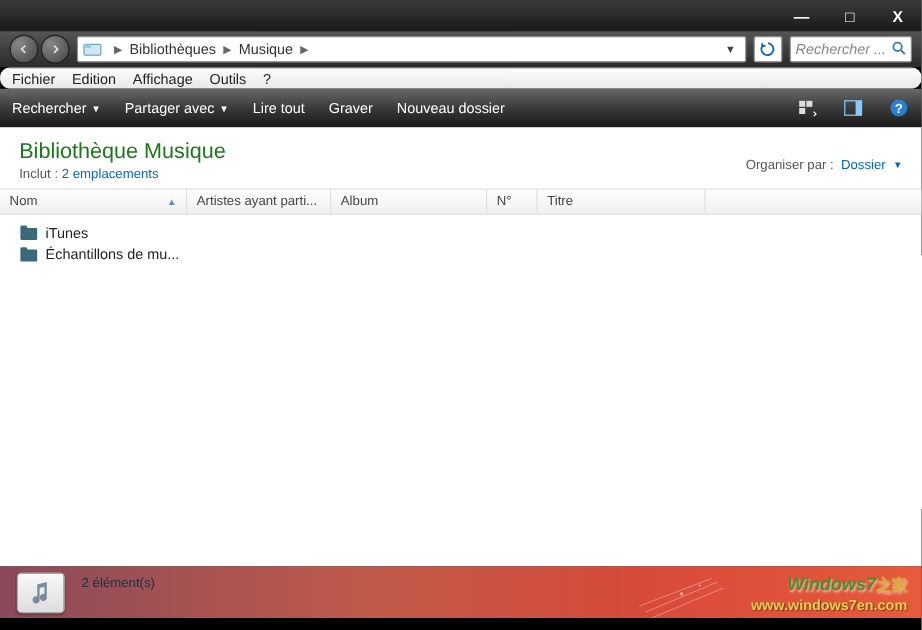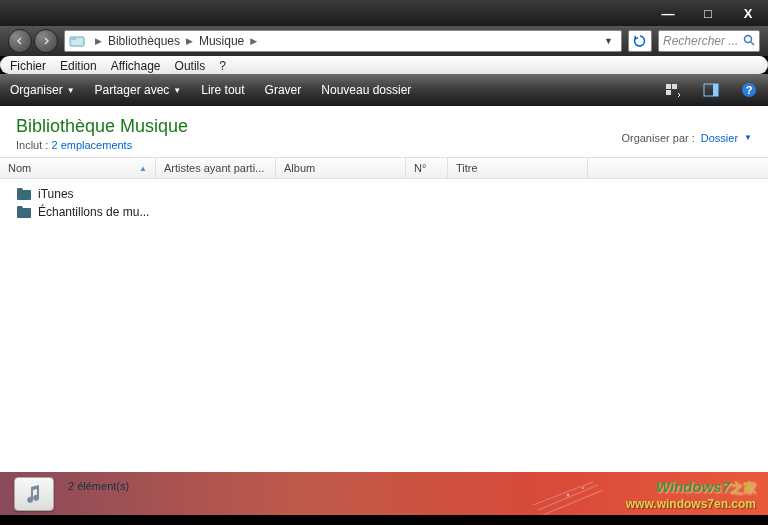--- a/index.html
+++ b/index.html
@@ -102,21 +102,21 @@
 <div class="menubar">
   <span>Fichier</span>
   <span>Edition</span>
   <span>Affichage</span>
   <span>Outils</span>
   <span>?</span>
 </div>
 
 <div class="toolbar">
   <div class="tb-item">
-    <span>Organiser</span>
+    <span>Rechercher</span>
       <span class="dd">▼</span>
   </div>
   <div class="tb-item">
     <span>Partager avec</span>
       <span class="dd">▼</span>
   </div>
   <div class="tb-item">Lire tout</div>
   <div class="tb-item">Graver</div>
   <div class="tb-item">Nouveau dossier</div>
   <div class="spacer"></div>

